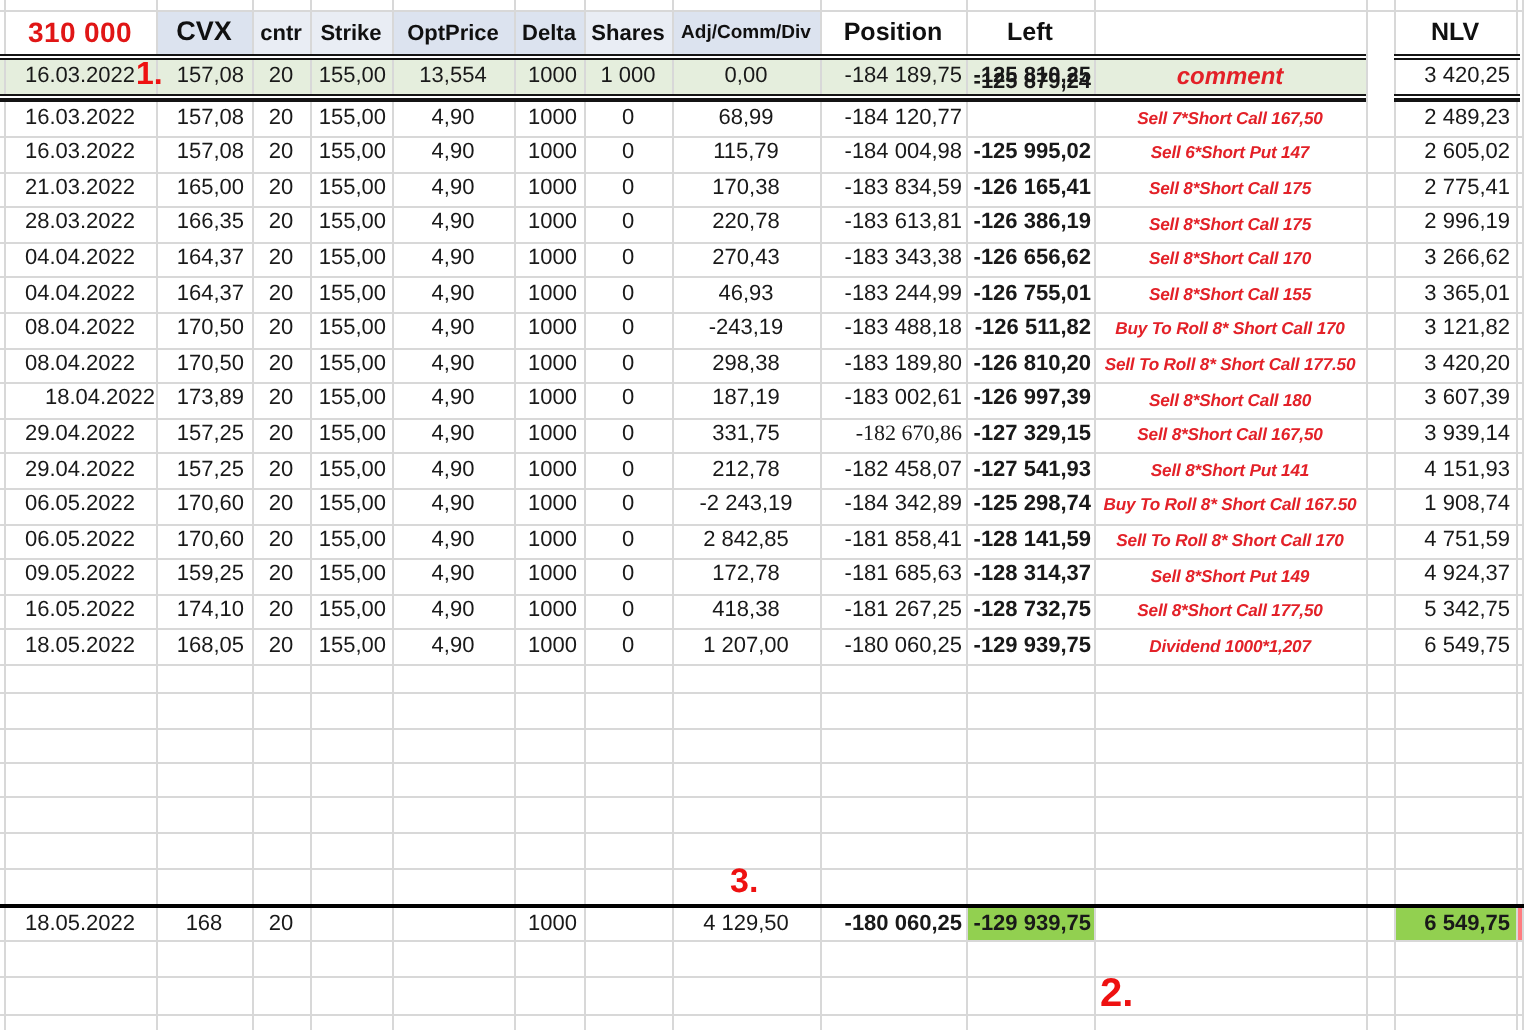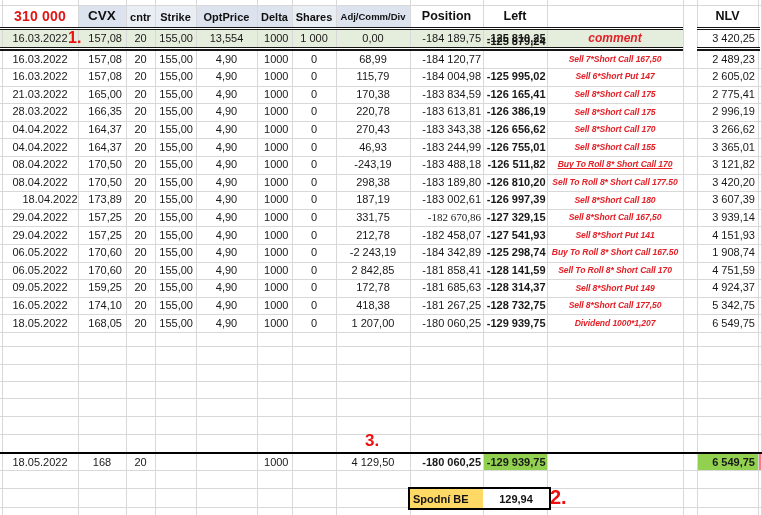--- a/index.html
+++ b/index.html
@@ -271,21 +271,21 @@
       <div class="cell al-c" style="left: 2px; top: 155.9px; width: 76px; height: 17.6px;">08.04.2022</div>
       <div class="cell al-r" style="left: 78px; top: 155.9px; width: 48px; height: 17.6px; padding-right: 4px;">170,50</div>
       <div class="cell al-c" style="left: 126px; top: 155.9px; width: 29px; height: 17.6px;">20</div>
       <div class="cell al-r" style="left: 155px; top: 155.9px; width: 41px; height: 17.6px; padding-right: 3px;">155,00</div>
       <div class="cell al-c" style="left: 196px; top: 155.9px; width: 61px; height: 17.6px;">4,90</div>
       <div class="cell al-r" style="left: 257px; top: 155.9px; width: 35px; height: 17.6px; padding-right: 3.5px;">1000</div>
       <div class="cell al-c" style="left: 292px; top: 155.9px; width: 44px; height: 17.6px;">0</div>
       <div class="cell al-c" style="left: 336px; top: 155.9px; width: 74px; height: 17.6px;">-243,19</div>
       <div class="cell al-r" style="left: 410px; top: 155.9px; width: 73px; height: 17.6px; padding-right: 2px;">-183 488,18</div>
       <div class="cell al-r bold" style="left: 483px; top: 155.9px; width: 64px; height: 17.6px; padding-right: 1.5px;">-126 511,82</div>
-      <div class="cell al-c comment-text" style="left: 547px; top: 155.9px; width: 136px; height: 17.6px; text-decoration: underline;">Buy To Roll 8* Short Call 170</div>
+      <div class="cell al-c comment-text" style="left: 547px; top: 155.9px; width: 136px; height: 17.6px;">Buy To Roll 8* Short Call 170</div>
       <div class="cell al-r" style="left: 697px; top: 155.9px; width: 61px; height: 17.6px; padding-right: 3px;">3 121,82</div>
       <div class="cell al-c" style="left: 2px; top: 173.5px; width: 76px; height: 17.6px;">08.04.2022</div>
       <div class="cell al-r" style="left: 78px; top: 173.5px; width: 48px; height: 17.6px; padding-right: 4px;">170,50</div>
       <div class="cell al-c" style="left: 126px; top: 173.5px; width: 29px; height: 17.6px;">20</div>
       <div class="cell al-r" style="left: 155px; top: 173.5px; width: 41px; height: 17.6px; padding-right: 3px;">155,00</div>
       <div class="cell al-c" style="left: 196px; top: 173.5px; width: 61px; height: 17.6px;">4,90</div>
       <div class="cell al-r" style="left: 257px; top: 173.5px; width: 35px; height: 17.6px; padding-right: 3.5px;">1000</div>
       <div class="cell al-c" style="left: 292px; top: 173.5px; width: 44px; height: 17.6px;">0</div>
       <div class="cell al-c" style="left: 336px; top: 173.5px; width: 74px; height: 17.6px;">298,38</div>
       <div class="cell al-r" style="left: 410px; top: 173.5px; width: 73px; height: 17.6px; padding-right: 2px;">-183 189,80</div>
@@ -391,21 +391,17 @@
       <div class="cell al-c" style="left: 2px; top: 454px; width: 76px; height: 16.3px;">18.05.2022</div>
       <div class="cell al-c" style="left: 78px; top: 454px; width: 48px; height: 16.3px;">168</div>
       <div class="cell al-c" style="left: 126px; top: 454px; width: 29px; height: 16.3px;">20</div>
       <div class="cell al-r" style="left: 257px; top: 454px; width: 35px; height: 16.3px; padding-right: 3.5px;">1000</div>
       <div class="cell al-c" style="left: 336px; top: 454px; width: 74px; height: 16.3px;">4 129,50</div>
       <div class="cell al-r bold" style="left: 410px; top: 454px; width: 73px; height: 16.3px; padding-right: 2px;">-180 060,25</div>
       <div class="cell al-r bold" style="left: 483px; top: 454px; width: 64px; height: 16.3px; padding-right: 1.5px;">-129 939,75</div>
       <div class="cell al-r bold" style="left: 697px; top: 454px; width: 61px; height: 16.3px; padding-right: 3px;">6 549,75</div>
     </div>
 
-  <div id="be-box">
-    <div id="be-label">Spodní BE</div>
-    <div id="be-value">129,94</div>
-  </div>
 
   <div class="annotation" id="ann1">1.</div>
   <div class="annotation" id="ann2">2.</div>
   <div class="annotation" id="ann3">3.</div>
 </div>
 
 </body></html>

